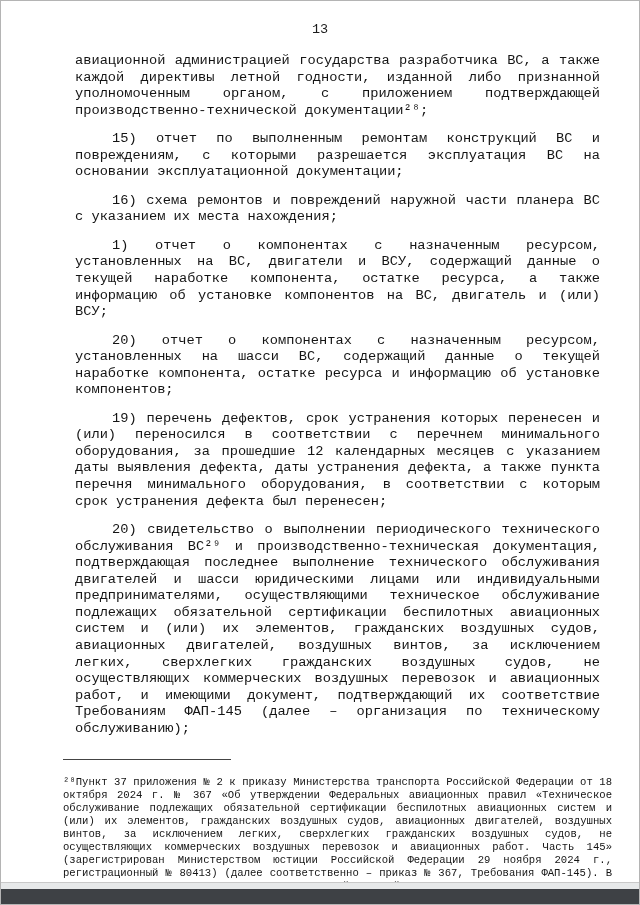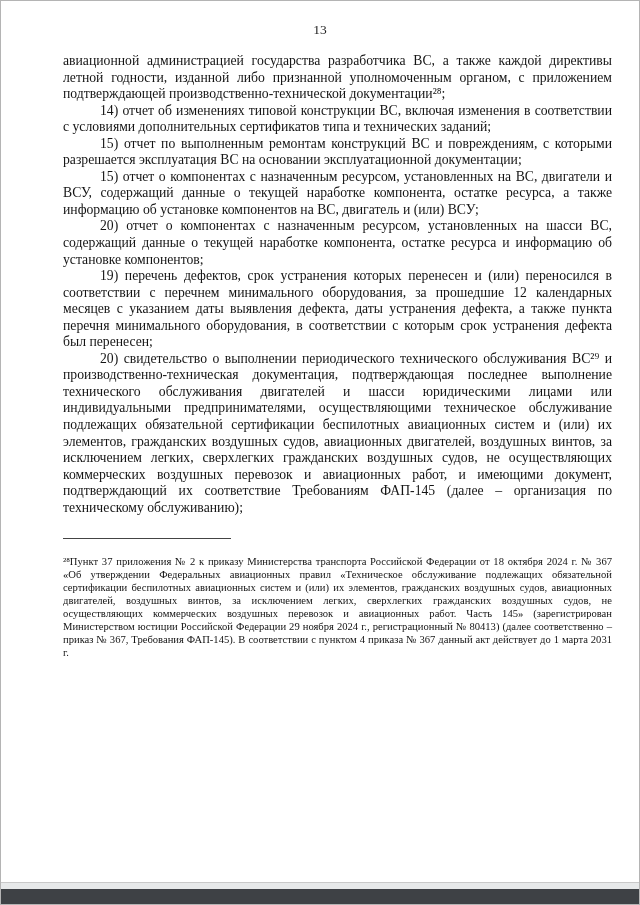--- a/index.html
+++ b/index.html
@@ -11,37 +11,38 @@
   .page {
     position: relative;
     width: 640px;
     height: 905px;
     margin: 0;
     background: #ffffff;
     border: 1px solid #b4b4b4;
     box-sizing: border-box;
     color: #1c1c1c;
     overflow: hidden;
+    font-family: Liberation Mono, monospace;
   }
   .page-number {
     text-align: center;
     margin-top: 22px;
     font-size: 13.5px;
     line-height: 14px;
     color: #1c1c1c;
   }
   .body-text {
     margin: 16px 27px 0 62px;
     text-align: justify;
     font-size: 13.7px;
     line-height: 16.55px;
     color: #141414;
   }
   .body-text p {
-    margin: 0;
+    margin: 12px;
     padding: 0;
     text-indent: 37px;
   }
   .body-text p.cont {
     text-indent: 0;
   }
   .footnotes {
     margin: 22px 27px 0 62px;
     font-size: 10.6px;
     line-height: 13px;
@@ -78,23 +79,23 @@
 </style>
 </head>
 <body>
 
 <div class="page">
 
   <div class="page-number">13</div>
 
   <div class="body-text">
     <p class="cont">авиационной администрацией государства разработчика ВС, а также каждой директивы летной годности, изданной либо признанной уполномоченным органом, с приложением подтверждающей производственно-технической документации²⁸;</p>
-    <p>14) отчет об изменениях типовой конструкции ВС, включая изменения в соответствии с условиями дополнительных сертификатов типа и технических заданий;</p>
     <p>15) отчет по выполненным ремонтам конструкций ВС и повреждениям, с которыми разрешается эксплуатация ВС на основании эксплуатационной документации;</p>
-    <p>15) отчет о компонентах с назначенным ресурсом, установленных на ВС, двигатели и ВСУ, содержащий данные о текущей наработке компонента, остатке ресурса, а также информацию об установке компонентов на ВС, двигатель и (или) ВСУ;</p>
+    <p>16) схема ремонтов и повреждений наружной части планера ВС с указанием их места нахождения;</p>
+    <p>1) отчет о компонентах с назначенным ресурсом, установленных на ВС, двигатели и ВСУ, содержащий данные о текущей наработке компонента, остатке ресурса, а также информацию об установке компонентов на ВС, двигатель и (или) ВСУ;</p>
     <p>20) отчет о компонентах с назначенным ресурсом, установленных на шасси ВС, содержащий данные о текущей наработке компонента, остатке ресурса и информацию об установке компонентов;</p>
     <p>19) перечень дефектов, срок устранения которых перенесен и (или) переносился в соответствии с перечнем минимального оборудования, за прошедшие 12 календарных месяцев с указанием даты выявления дефекта, даты устранения дефекта, а также пункта перечня минимального оборудования, в соответствии с которым срок устранения дефекта был перенесен;</p>
     <p>20) свидетельство о выполнении периодического технического обслуживания ВС²⁹ и производственно-техническая документация, подтверждающая последнее выполнение технического обслуживания двигателей и шасси юридическими лицами или индивидуальными предпринимателями, осуществляющими техническое обслуживание подлежащих обязательной сертификации беспилотных авиационных систем и (или) их элементов, гражданских воздушных судов, авиационных двигателей, воздушных винтов, за исключением легких, сверхлегких гражданских воздушных судов, не осуществляющих коммерческих воздушных перевозок и авиационных работ, и имеющими документ, подтверждающий их соответствие Требованиям ФАП-145 (далее – организация по техническому обслуживанию);</p>
   </div>
 
   <div class="footnotes">
     <div class="fn-sep"></div>
     <p>²⁸Пункт 37 приложения № 2 к приказу Министерства транспорта Российской Федерации от 18 октября 2024 г. № 367 «Об утверждении Федеральных авиационных правил «Техническое обслуживание подлежащих обязательной сертификации беспилотных авиационных систем и (или) их элементов, гражданских воздушных судов, авиационных двигателей, воздушных винтов, за исключением легких, сверхлегких гражданских воздушных судов, не осуществляющих коммерческих воздушных перевозок и авиационных работ. Часть 145» (зарегистрирован Министерством юстиции Российской Федерации 29 ноября 2024 г., регистрационный № 80413) (далее соответственно – приказ № 367, Требования ФАП-145). В соответствии с пунктом 4 приказа № 367 данный акт действует до 1 марта 2031 г.</p>
   </div>
 

